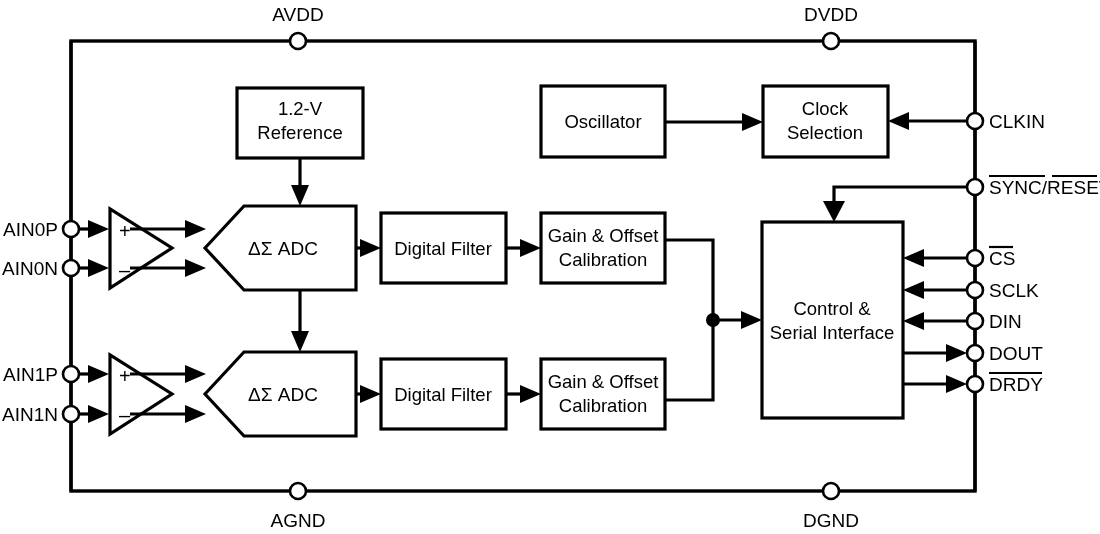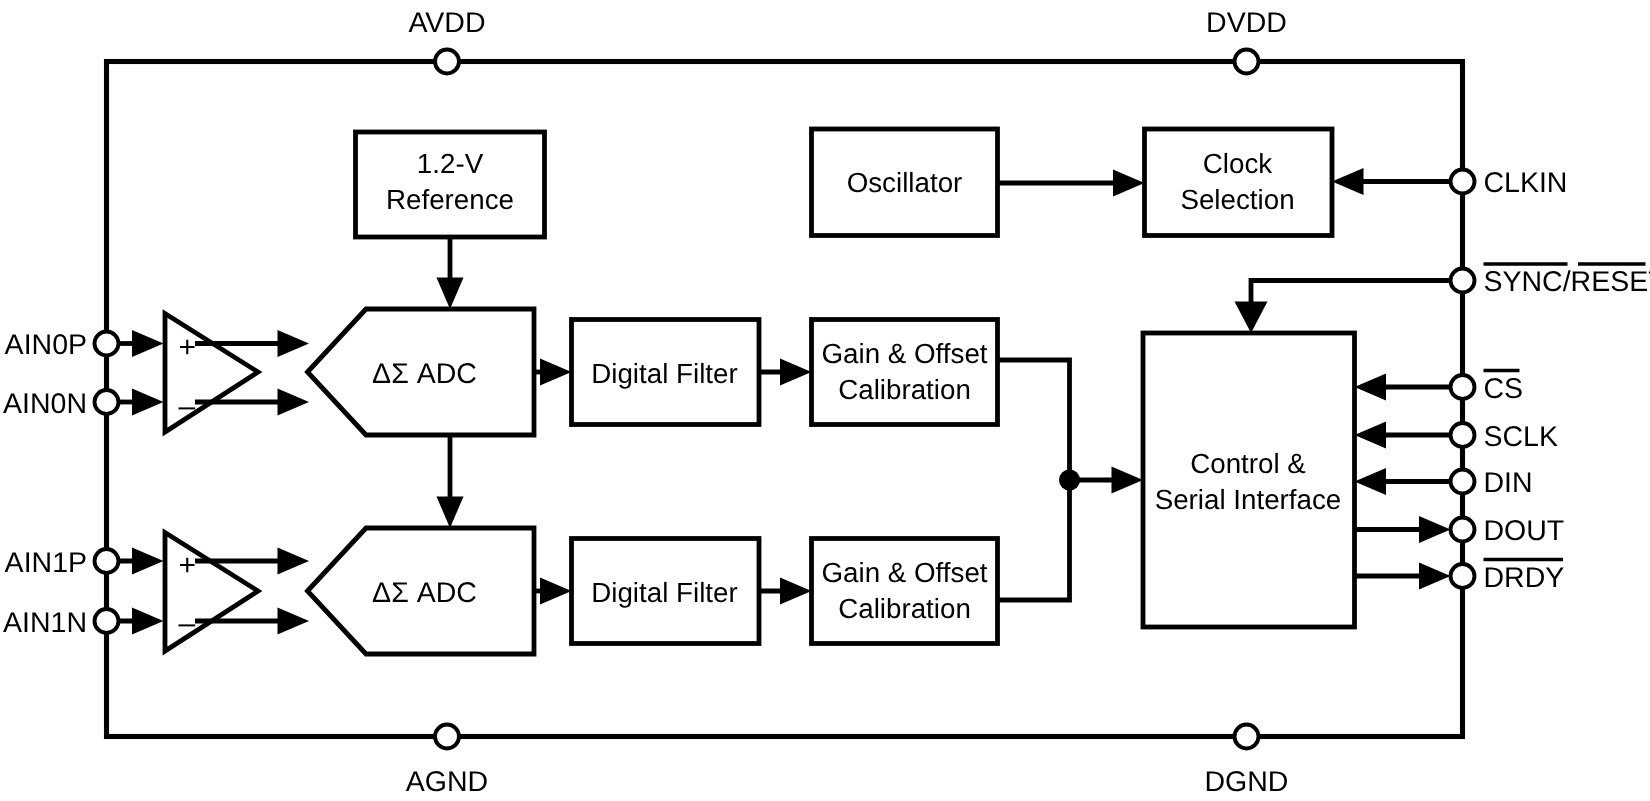--- a/index.html
+++ b/index.html
@@ -10,21 +10,20 @@
   }
   body {
     font-family: "Liberation Sans", sans-serif;
   }
   #diagram-root {
     position: relative;
     width: 1100px;
     height: 534px;
     background: #ffffff;
     overflow: hidden;
-    border-radius: 30px;
   }
   svg#block-diagram {
     display: block;
     width: 1100px;
     height: 534px;
   }
   .wire {
     stroke: #000000;
     stroke-width: 3.2;
     fill: none;

